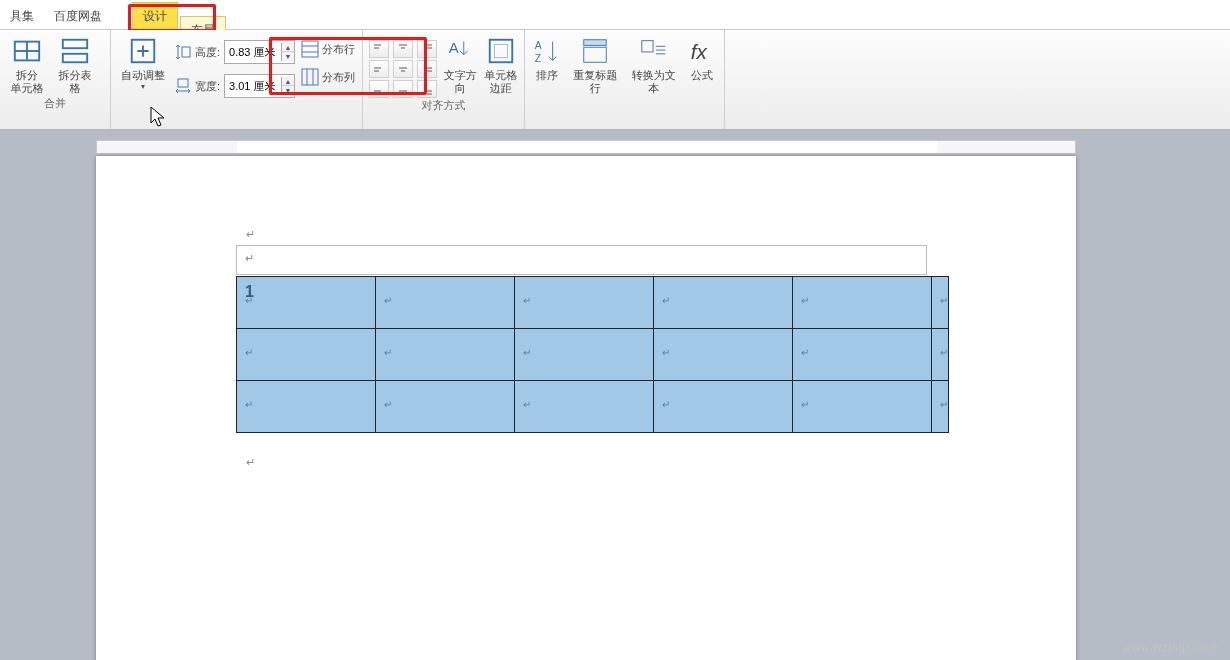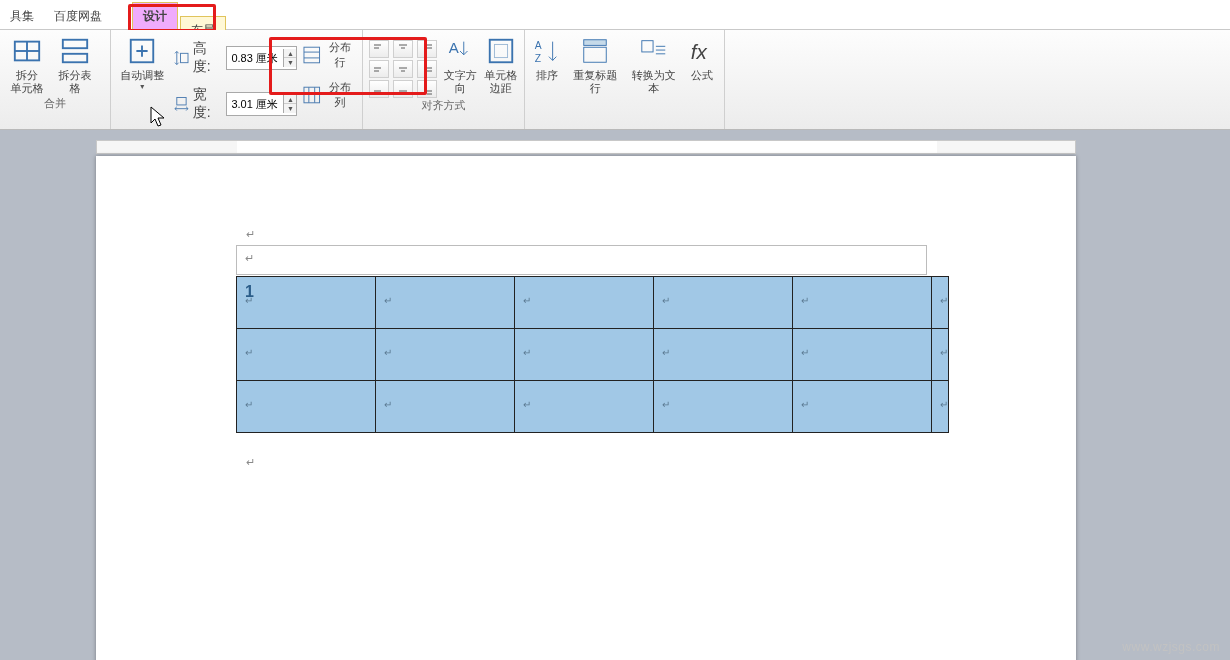--- a/index.html
+++ b/index.html
@@ -2,42 +2,42 @@
 <html><head>
 <meta charset="utf-8">
 <style>
   * { box-sizing: border-box; margin: 0; padding: 0; font-family: "Microsoft YaHei", "SimSun", sans-serif; }
   body { width:1230px; height:660px; background:#e6e9ee; overflow:hidden; position:relative; }
 
   
   .tab-strip { height:30px; background:#fff; border-bottom:1px solid #c9c9c9; display:flex; align-items:flex-end; font-size:12px; }
   .tab-strip .spacer-left { width:0; }
   .tab { padding:5px 10px 4px; border:1px solid transparent; border-bottom:none; cursor:pointer; color:#444; background:#fff; }
-  .tab.context { background:#f0abfc; border-color:#e0c45c; margin-right:2px;font-weight:bold; }
+  .tab.context { background:#fde047; border-color:#e0c45c; margin-right:2px; }
   .tab.active-context { background:#fff8d6; border:1px solid #e0c45c; border-bottom:1px solid #fff8d6; position:relative; top:15px; }
   .tab.plain { background:transparent; border:none; }
   .red-box-tab { position:absolute; left:128px; top:4px; width:88px; height:28px; border:3px solid #e41b1b; border-radius:2px; pointer-events:none; }
 
   .ribbon { height:100px; background:linear-gradient(#fdfdfd,#ececec); border-bottom:1px solid #b9b9b9; display:flex; font-size:11px; color:#444; position:relative; }
 
   .group { border-right:1px solid #cfcfcf; padding:2px 6px 0; display:flex; flex-direction:column; justify-content:space-between; }
   .group-title { text-align:center; font-size:11px; color:#666; padding-bottom:18px; position:relative; }
   .group-title .launcher { position:absolute; right:-1px; top:2px; width:11px; height:11px; border:1px solid #8a8a8a; font-size:9px; line-height:8px; text-align:center; color:#555; cursor:pointer; background:#f7f7f7; }
 
   .grp-body { display:flex; align-items:flex-start; gap:6px; padding-top:4px; flex:1; }
 
   .big-btn { width:42px; text-align:center; cursor:pointer; }
   .big-btn .ic { width:30px; height:30px; margin:0 auto 3px; display:block; }
   .big-btn .lbl { font-size:11px; line-height:13px; }
   .big-btn .dd { font-size:8px; color:#555; display:block; }
 
   .size-rows { display:flex; flex-direction:column; gap:10px; padding-top:4px; }
   .size-row { display:flex; align-items:center; gap:4px; }
   .size-row .sicon { width:16px; height:16px; }
-  .size-row label { font-size:14px; }
+  .size-row label { font-size:11px; }
   .spinner { display:flex; align-items:center; border:1px solid #a9a9a9; height:24px; background:#fff; }
   .spinner input { width:56px; border:none; font-size:11px; padding:2px 4px; outline:none; text-align:left; }
   .spinner .arrows { display:flex; flex-direction:column; border-left:1px solid #a9a9a9; }
   .spinner .arrows span { width:12px; height:9px; font-size:7px; line-height:9px; text-align:center; cursor:pointer; color:#555; border-bottom:1px solid #ccc; background:#f3f3f3; }
   .spinner .arrows span:last-child { border-bottom:none; }
 
   .dist-col { display:flex; flex-direction:column; gap:10px; padding-top:4px; }
   .dist-item { display:flex; align-items:center; gap:3px; cursor:pointer;text-align:center; }
   .dist-item .dicon { width:18px; height:18px; }
 

